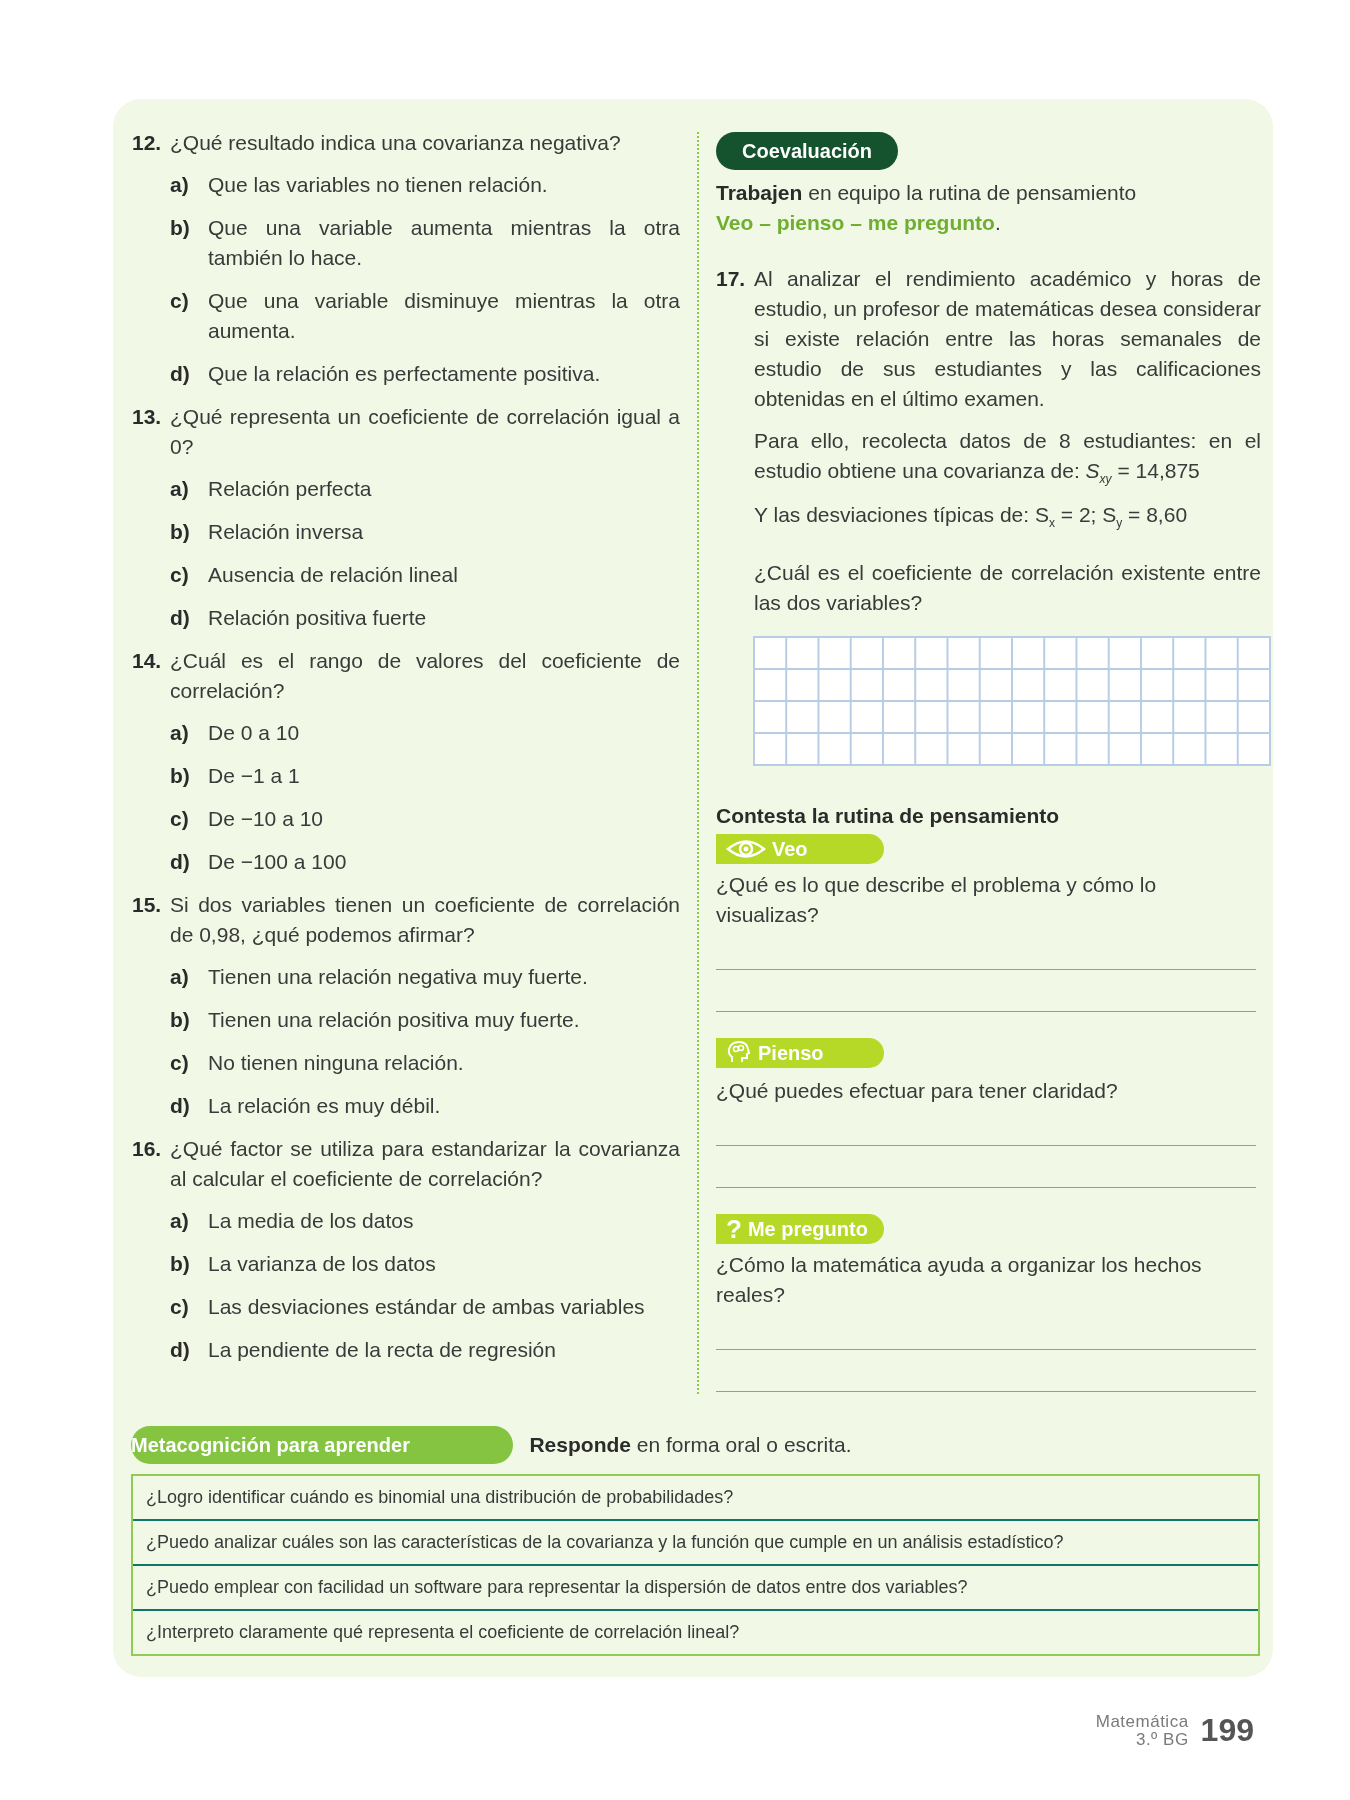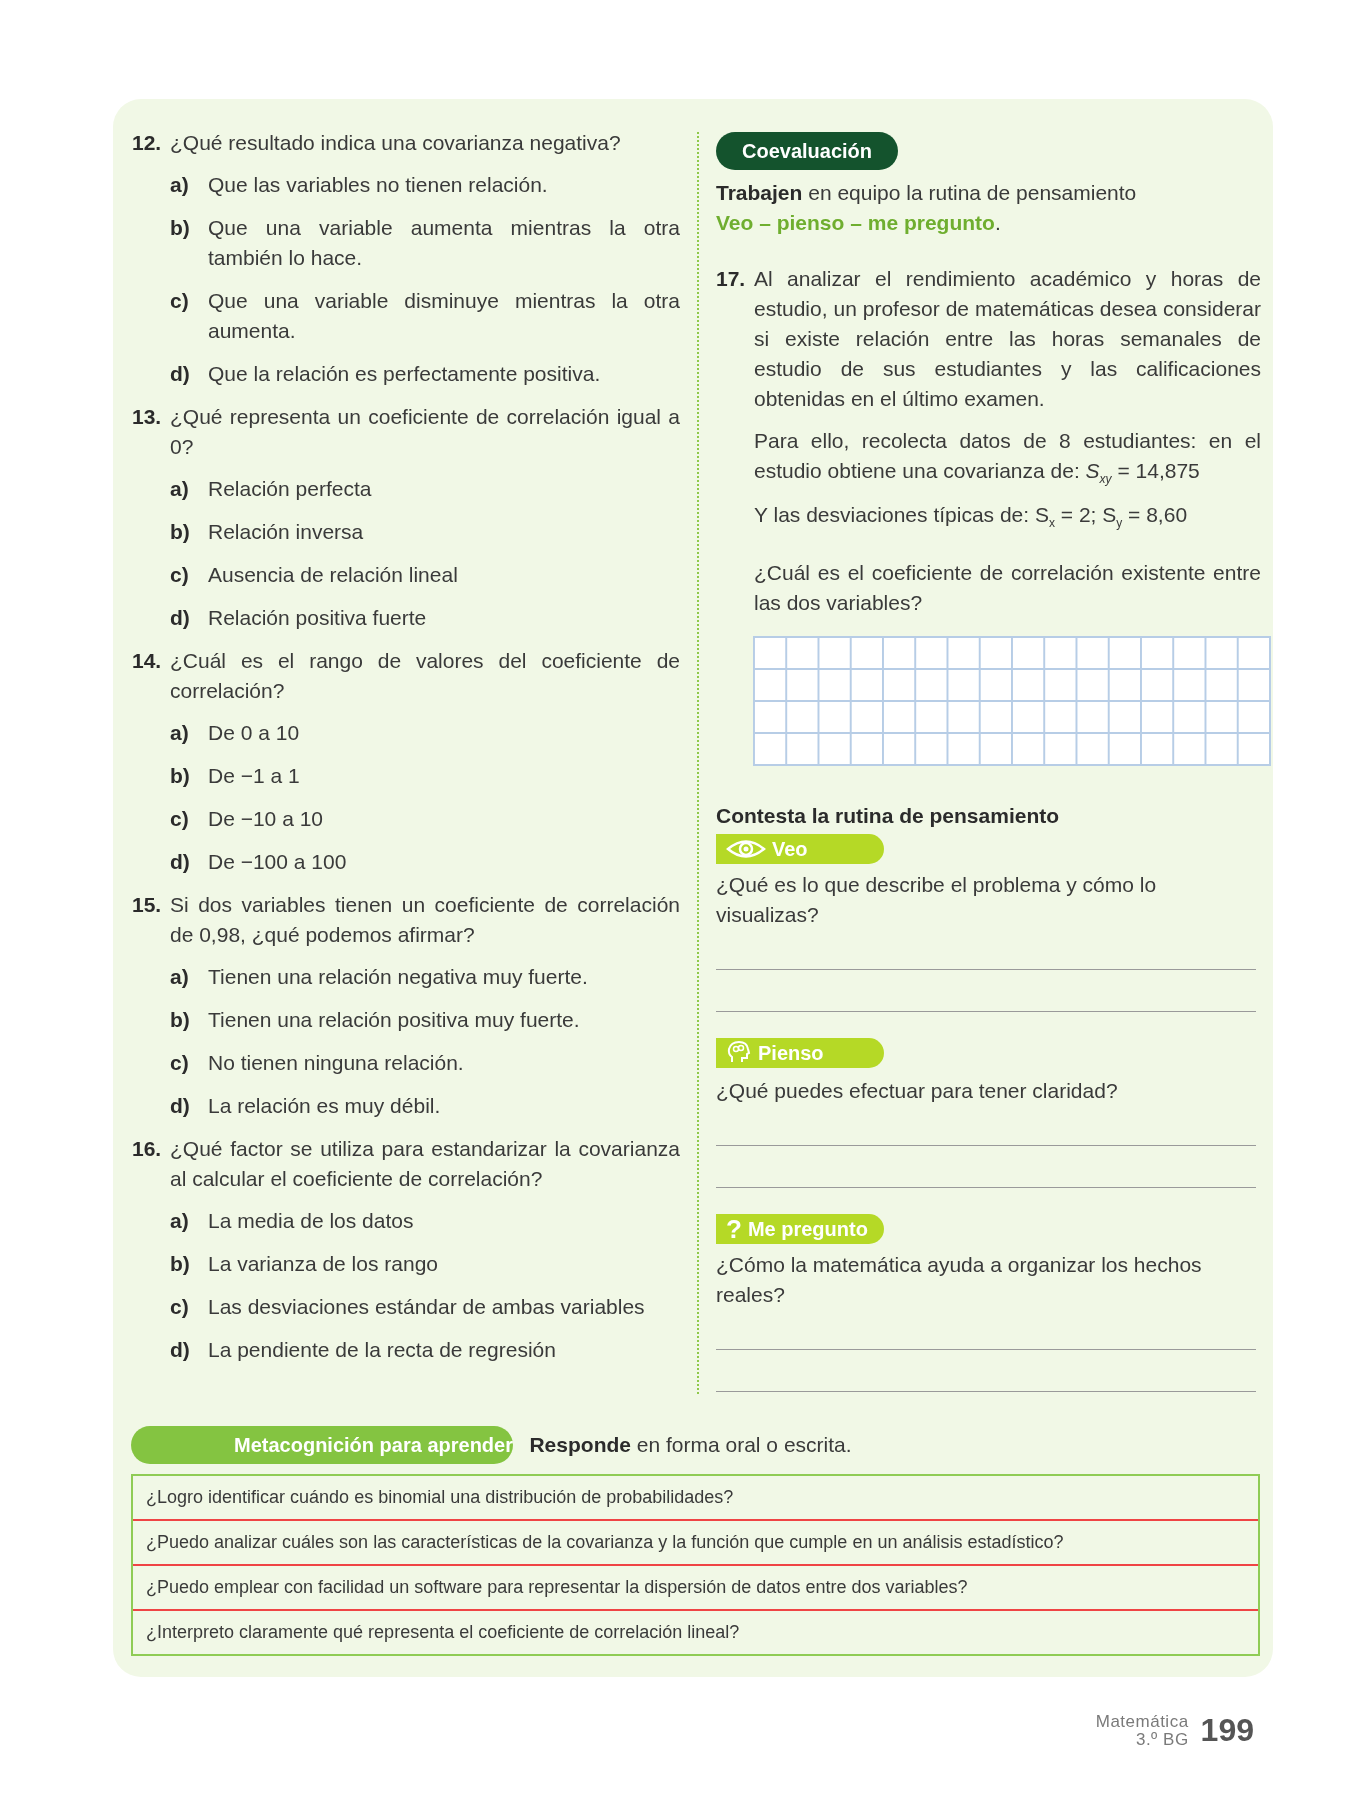--- a/index.html
+++ b/index.html
@@ -56,29 +56,29 @@
   }
   .tag .ico { margin-right: 6px; display: inline-flex; align-items: center; }
   .rq { font-size: 21px; line-height: 30px; margin-top: 6px; }
   .line { border-bottom: 1.5px solid #9a9a9a; width: 540px; height: 1px; }
   .gap1 { height: 38px; }
   .gap2 { height: 40px; }
 
   .meta { position: absolute; left: 131px; top: 1426px; width: 1129px; }
   .meta-pill {
     display: inline-block; background: #84c441; color: #fff; font-weight: bold; font-size: 20px;
-    width: 382px; height: 38px; line-height: 38px; border-radius: 19px; text-align: right;
+    width: 382px; height: 38px; line-height: 38px; border-radius: 19px; text-align: left;
     vertical-align: middle;
   }
   .meta-intro { display: inline-block; font-size: 21px; margin-left: 12px; vertical-align: middle; }
   .meta-intro b { color: #2b2b2b; }
   .meta-table { margin-top: 10px; border: 2px solid #8fcc55; }
   .meta-row {
     height: 43px; line-height: 43px; font-size: 18px; padding-left: 13px;
-    border-top: 2px solid #ef4444; color: #3a3a3a;
+    border-top: 2px solid #0f766e; color: #3a3a3a;
   }
   .meta-row:first-child { border-top: none; }
 
   .footer { position: absolute; right: 96px; top: 1712px; display: flex; align-items: center; }
   .footer .subj { text-align: right; font-size: 17px; color: #7a7a7a; line-height: 18px; margin-right: 12px; letter-spacing: 0.5px; }
   .footer .page { font-size: 32px; font-weight: bold; color: #555; }
 </style>
 </head>
 <body>
 
@@ -124,21 +124,21 @@
       <div class="opt"><span class="lbl">b)</span><span>Tienen una relación positiva muy fuerte.</span></div>
       <div class="opt"><span class="lbl">c)</span><span>No tienen ninguna relación.</span></div>
       <div class="opt"><span class="lbl">d)</span><span>La relación es muy débil.</span></div>
     </div>
     <div class="qblock">
       <div class="q">
         <span class="num">16.</span>
         <span class="text">¿Qué factor se utiliza para estandarizar la covarianza al calcular el coeficiente de correlación?</span>
       </div>
       <div class="opt"><span class="lbl">a)</span><span>La media de los datos</span></div>
-      <div class="opt"><span class="lbl">b)</span><span>La varianza de los rango</span></div>
+      <div class="opt"><span class="lbl">b)</span><span>La varianza de los datos</span></div>
       <div class="opt"><span class="lbl">c)</span><span>Las desviaciones estándar de ambas variables</span></div>
       <div class="opt"><span class="lbl">d)</span><span>La pendiente de la recta de regresión</span></div>
     </div>
   </div>
 
 <div class="divider"></div>
 
 <div class="col-right">
   <div class="pill-coev">Coevaluación</div>
   <div class="intro">

